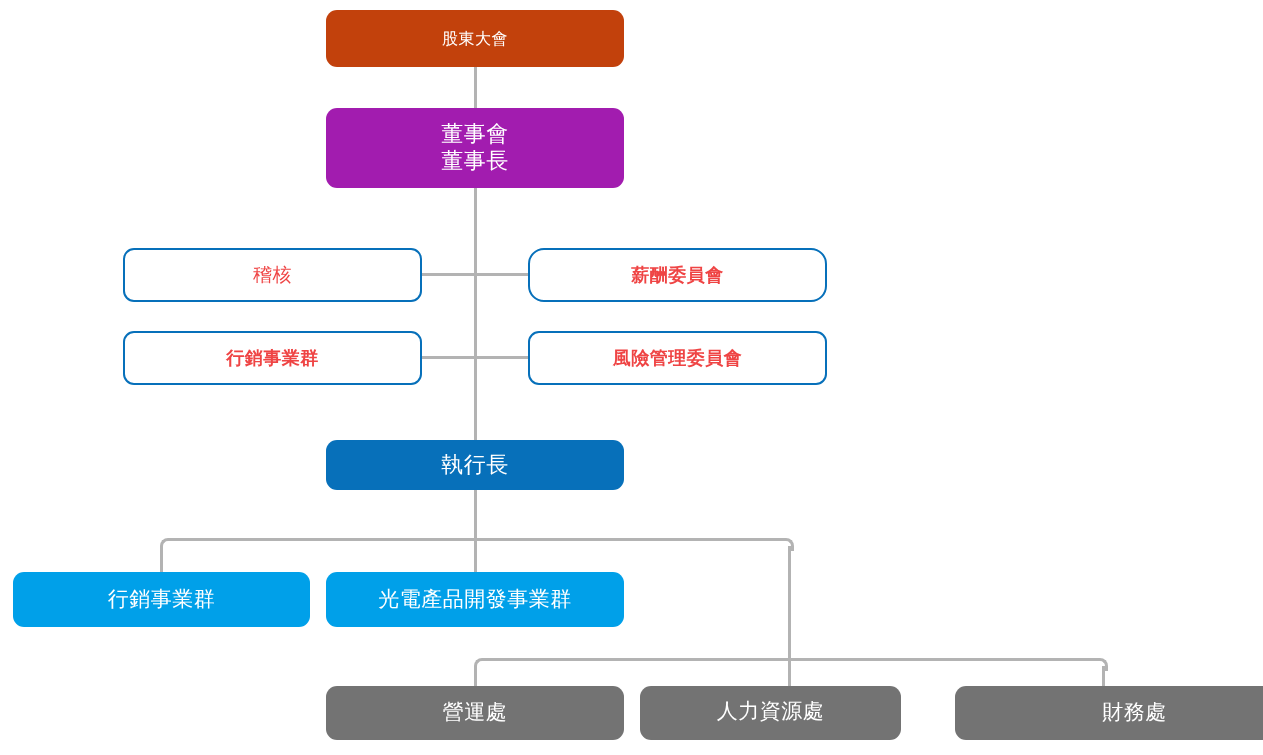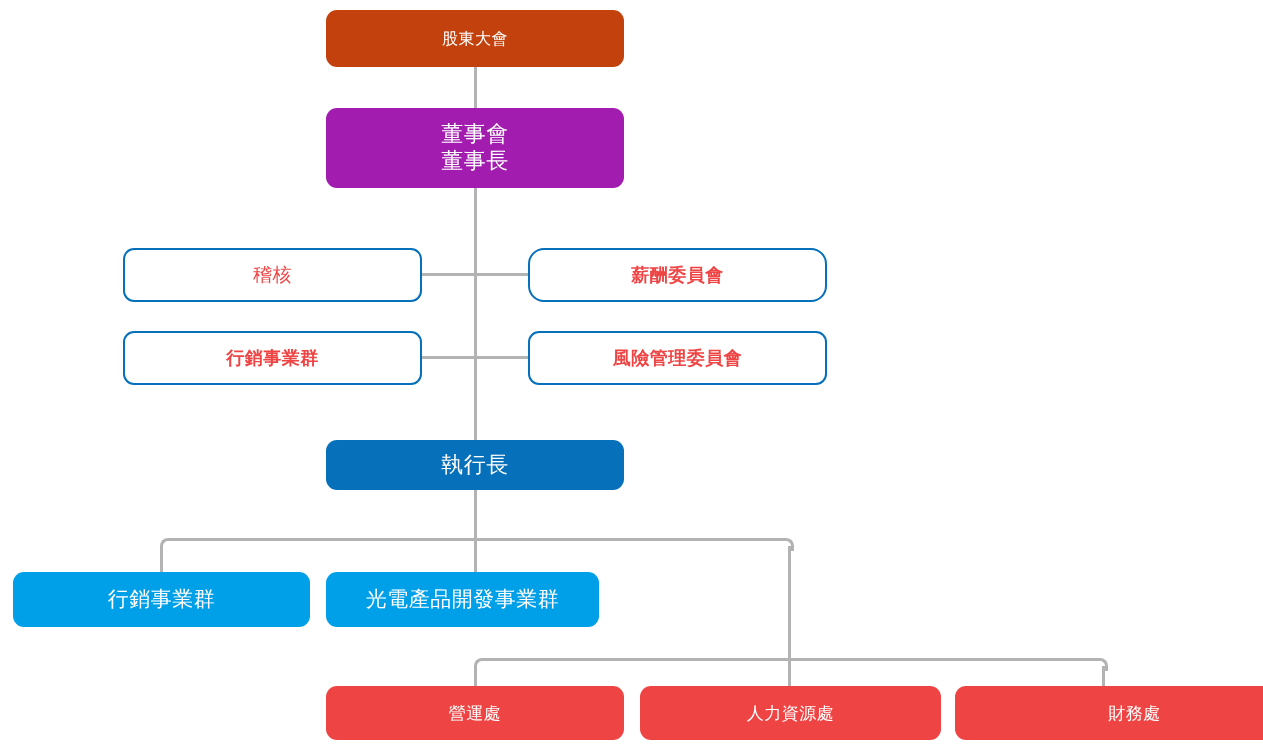--- a/index.html
+++ b/index.html
@@ -69,22 +69,22 @@
   }
   .lvl-committee.plain {
     font-weight: normal;
     font-size: 19px;
   }
   .lvl-group {
     background: #00a0e9;
     font-size: 21px;
   }
   .lvl-dept {
-    background: #ef4444;
-    font-size: 17px;
+    background: #737373;
+    font-size: 21px;
   }
 </style>
 </head>
 <body>
 
 <div id="chart-root">
 
   <div class="conn conn-v" style="left:474px; top:67px; height:41px;"></div>
 
   <div class="conn conn-v" style="left:474px; top:188px; height:252px;"></div>
@@ -145,29 +145,29 @@
   </div>
 
   <div class="node lvl-committee" style="left:528px; top:331px; width:299px; height:54px;">
     <span class="node-label">風險管理委員會</span>
   </div>
 
   <div class="node lvl-group" style="left:13px; top:572px; width:297px; height:55px;">
     <span class="node-label">行銷事業群</span>
   </div>
 
-  <div class="node lvl-group" style="left:326px; top:572px; width:273px; height:55px;">
+  <div class="node lvl-group" style="left:326px; top:572px; width:298px; height:55px;">
     <span class="node-label">光電產品開發事業群</span>
   </div>
 
   <div class="node lvl-dept" style="left:326px; top:686px; width:298px; height:54px;">
     <span class="node-label">營運處</span>
   </div>
 
-  <div class="node lvl-dept" style="left:640px; top:686px; width:301px; height:54px;">
+  <div class="node lvl-dept" style="left:640px; top:686px; width:261px; height:54px;font-family:Liberation Mono, monospace;">
     <span class="node-label">人力資源處</span>
   </div>
 
   <div class="node lvl-dept" style="left:955px; top:686px; width:359px; height:54px;">
     <span class="node-label">財務處</span>
   </div>
 
 </div>
 
 </body></html>

